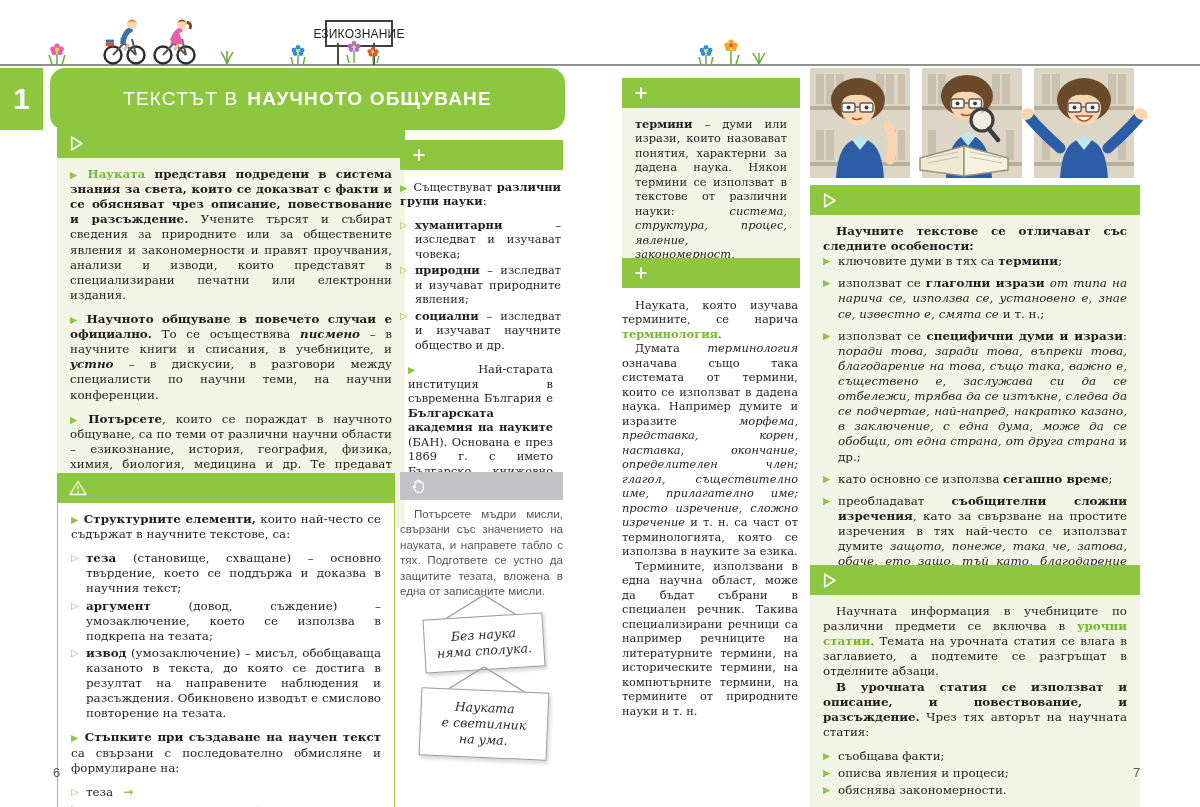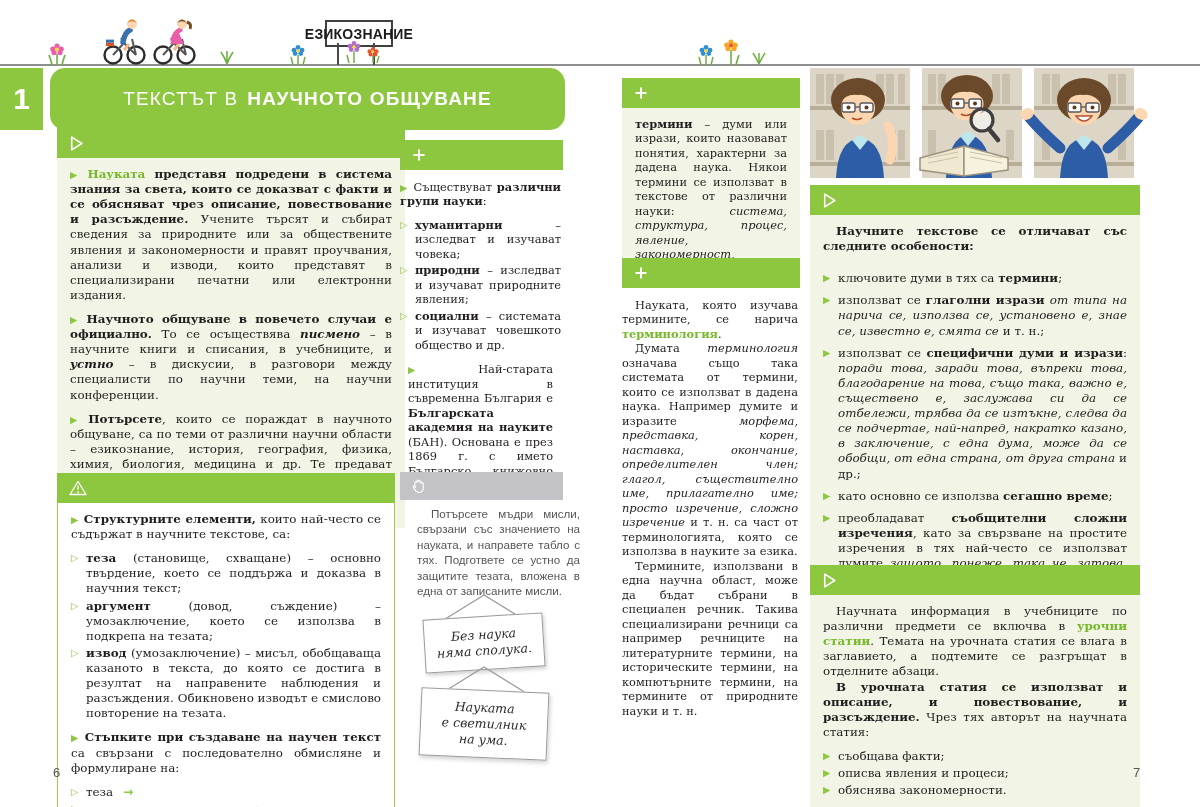--- a/index.html
+++ b/index.html
@@ -4,21 +4,21 @@
 <style>
   html,body{margin:0;padding:0;background:#fff;}
   #canvas{position:relative;width:1200px;height:807px;background:#ffffff;overflow:hidden;
           font-family:"DejaVu Serif",serif;color:#211d1e;}
 
   
   .topline{position:absolute;left:0;top:64px;width:1200px;height:0;border-top:2px solid #8f8f8f;}
   .decor{position:absolute;}
   .roadsign{position:absolute;left:325px;top:20px;width:64px;height:23px;background:#fff;
             border:2px solid #3f3f3f;display:flex;align-items:center;justify-content:center;
-            font-family:"Liberation Sans",sans-serif;font-size:14px;font-weight:bold;color:#1c1c1c;letter-spacing:.2px;}
+            font-family:"Liberation Sans",sans-serif;font-size:12px;font-weight:normal;color:#1c1c1c;letter-spacing:.2px;}
   .signpost{position:absolute;top:43px;width:2px;height:22px;background:#4a4a4a;}
 
   
   .unit{position:absolute;left:0;top:68px;width:43px;height:62px;background:#8dc63f;color:#fff;
         font-family:"Liberation Sans",sans-serif;font-weight:bold;font-size:30px;
         display:flex;align-items:center;justify-content:center;}
   .titlebar{position:absolute;left:50px;top:68px;width:515px;height:62px;background:#8dc63f;color:#fff;
         display:flex;align-items:center;justify-content:center;gap:9px;
         font-family:"Liberation Sans",sans-serif;font-size:19px;letter-spacing:1.2px;border-radius:15px;}
   .titlebar .light{font-weight:normal;}
@@ -42,21 +42,21 @@
   .indent{text-indent:13px;}
   .pb{color:#8dc63f;font-family:"DejaVu Sans",sans-serif;font-size:9.5px;padding-right:5px;}
   .lrow{display:flex;margin:0 0 2px;}
   .lico{flex:0 0 15px;color:#8dc63f;font-family:"DejaVu Sans",sans-serif;font-size:9.5px;padding-top:1px;}
   .ltxt{flex:1;}
   .arrow{color:#8dc63f;font-family:"DejaVu Sans",sans-serif;font-weight:bold;padding-left:10px;}
 
   
   .graybar{position:absolute;left:400px;top:472px;width:163px;height:28px;background:#c3c3c7;
            display:flex;align-items:center;padding-left:10px;box-sizing:border-box;}
-  .task{position:absolute;left:417px;top:506px;width:163px;
+  .task{position:absolute;left:400px;top:506px;width:163px;
         font-family:"Liberation Sans",sans-serif;font-size:11.6px;line-height:1.33;color:#55565a;
         text-align:justify;text-indent:14px;}
 
   
   .plate{position:absolute;background:#fff;border:1.3px solid #9a9a9a;box-shadow:1.5px 2.5px 4px rgba(0,0,0,.18);
          display:flex;align-items:center;justify-content:center;text-align:center;
          font-style:italic;font-size:12.5px;line-height:1.3;white-space:pre-line;color:#2a2a2a;}
   .hanger{position:absolute;}
 
   
@@ -244,21 +244,21 @@
       <div class="lrow">
           <span class="lico">▷</span>
           <span class="ltxt"><span class="b">хуманитарни</span><span> – изследват и изучават човека;</span></span>
         </div>
       <div class="lrow">
           <span class="lico">▷</span>
           <span class="ltxt"><span class="b">природни</span><span> – изследват и изучават природните явления;</span></span>
         </div>
       <div class="lrow" style="margin-bottom:10px;">
           <span class="lico">▷</span>
-          <span class="ltxt"><span class="b">социални</span><span> – системата и изучават човешкото общество и др.</span></span>
+          <span class="ltxt"><span class="b">социални</span><span> – изследват и изучават научните общество и др.</span></span>
         </div>
       <p style="margin:8px;"><span class="pb">▶</span><span>Най-старата институция в съвременна България е </span><span class="b">Българската академия на науките</span><span> (БАН). Основана е през 1869 г. с името Българско книжовно дружество.</span></p>
     </div>
   </div>
 
   <div class="graybar">
     <svg width="17" height="17" viewBox="0 0 18 18">
       <path d="M5.2 9.5 V4.8 a1.1 1.1 0 0 1 2.2 0 V3.4 a1.1 1.1 0 0 1 2.2 0 V4.4 a1.1 1.1 0 0 1 2.2 0 V5.9 a1.1 1.1 0 0 1 2.2 0 v4.6 c0 2.9-1.8 4.8-4.4 4.8 -2.2 0 -3.4-1 -4.6-3.1 l-1.6-2.6 a1 1 0 0 1 1.7-1 l.9 1.4 Z" fill="none" stroke="#ffffff" stroke-width="1.2" stroke-linejoin="round"></path>
     </svg>
   </div>
@@ -410,21 +410,21 @@
     </svg>
   </div>
 
   <div class="panel" style="left:810px;top:185px;width:330px;">
     <div class="phead">
       <svg width="15" height="17" viewBox="0 0 14 16">
         <path d="M2.5 2 L12 8 L2.5 14 Z" fill="none" stroke="#fff" stroke-width="1.5" stroke-linejoin="round"></path>
       </svg>
     </div>
     <div class="pbody cream serif-body">
-      <p class="b indent" style="margin-bottom:17px;"><span>Научните текстове се отличават със следните особености:</span></p>
+      <p class="b indent" style="margin-bottom:0;"><span>Научните текстове се отличават със следните особености:</span></p>
       <div class="lrow" style="margin-bottom:7px;">
           <span class="lico">▶</span>
           <span class="ltxt"><span>ключовите думи в тях са </span><span class="b">термини</span><span>;</span></span>
         </div>
       <div class="lrow" style="margin-bottom:7px;">
           <span class="lico">▶</span>
           <span class="ltxt"><span>използват се </span><span class="b">глаголни изрази</span><span class="it"> от типа на нарича се, използва се, установено е, знае се, известно е, смята се</span><span> и т. н.;</span></span>
         </div>
       <div class="lrow" style="margin-bottom:7px;">
           <span class="lico">▶</span>

